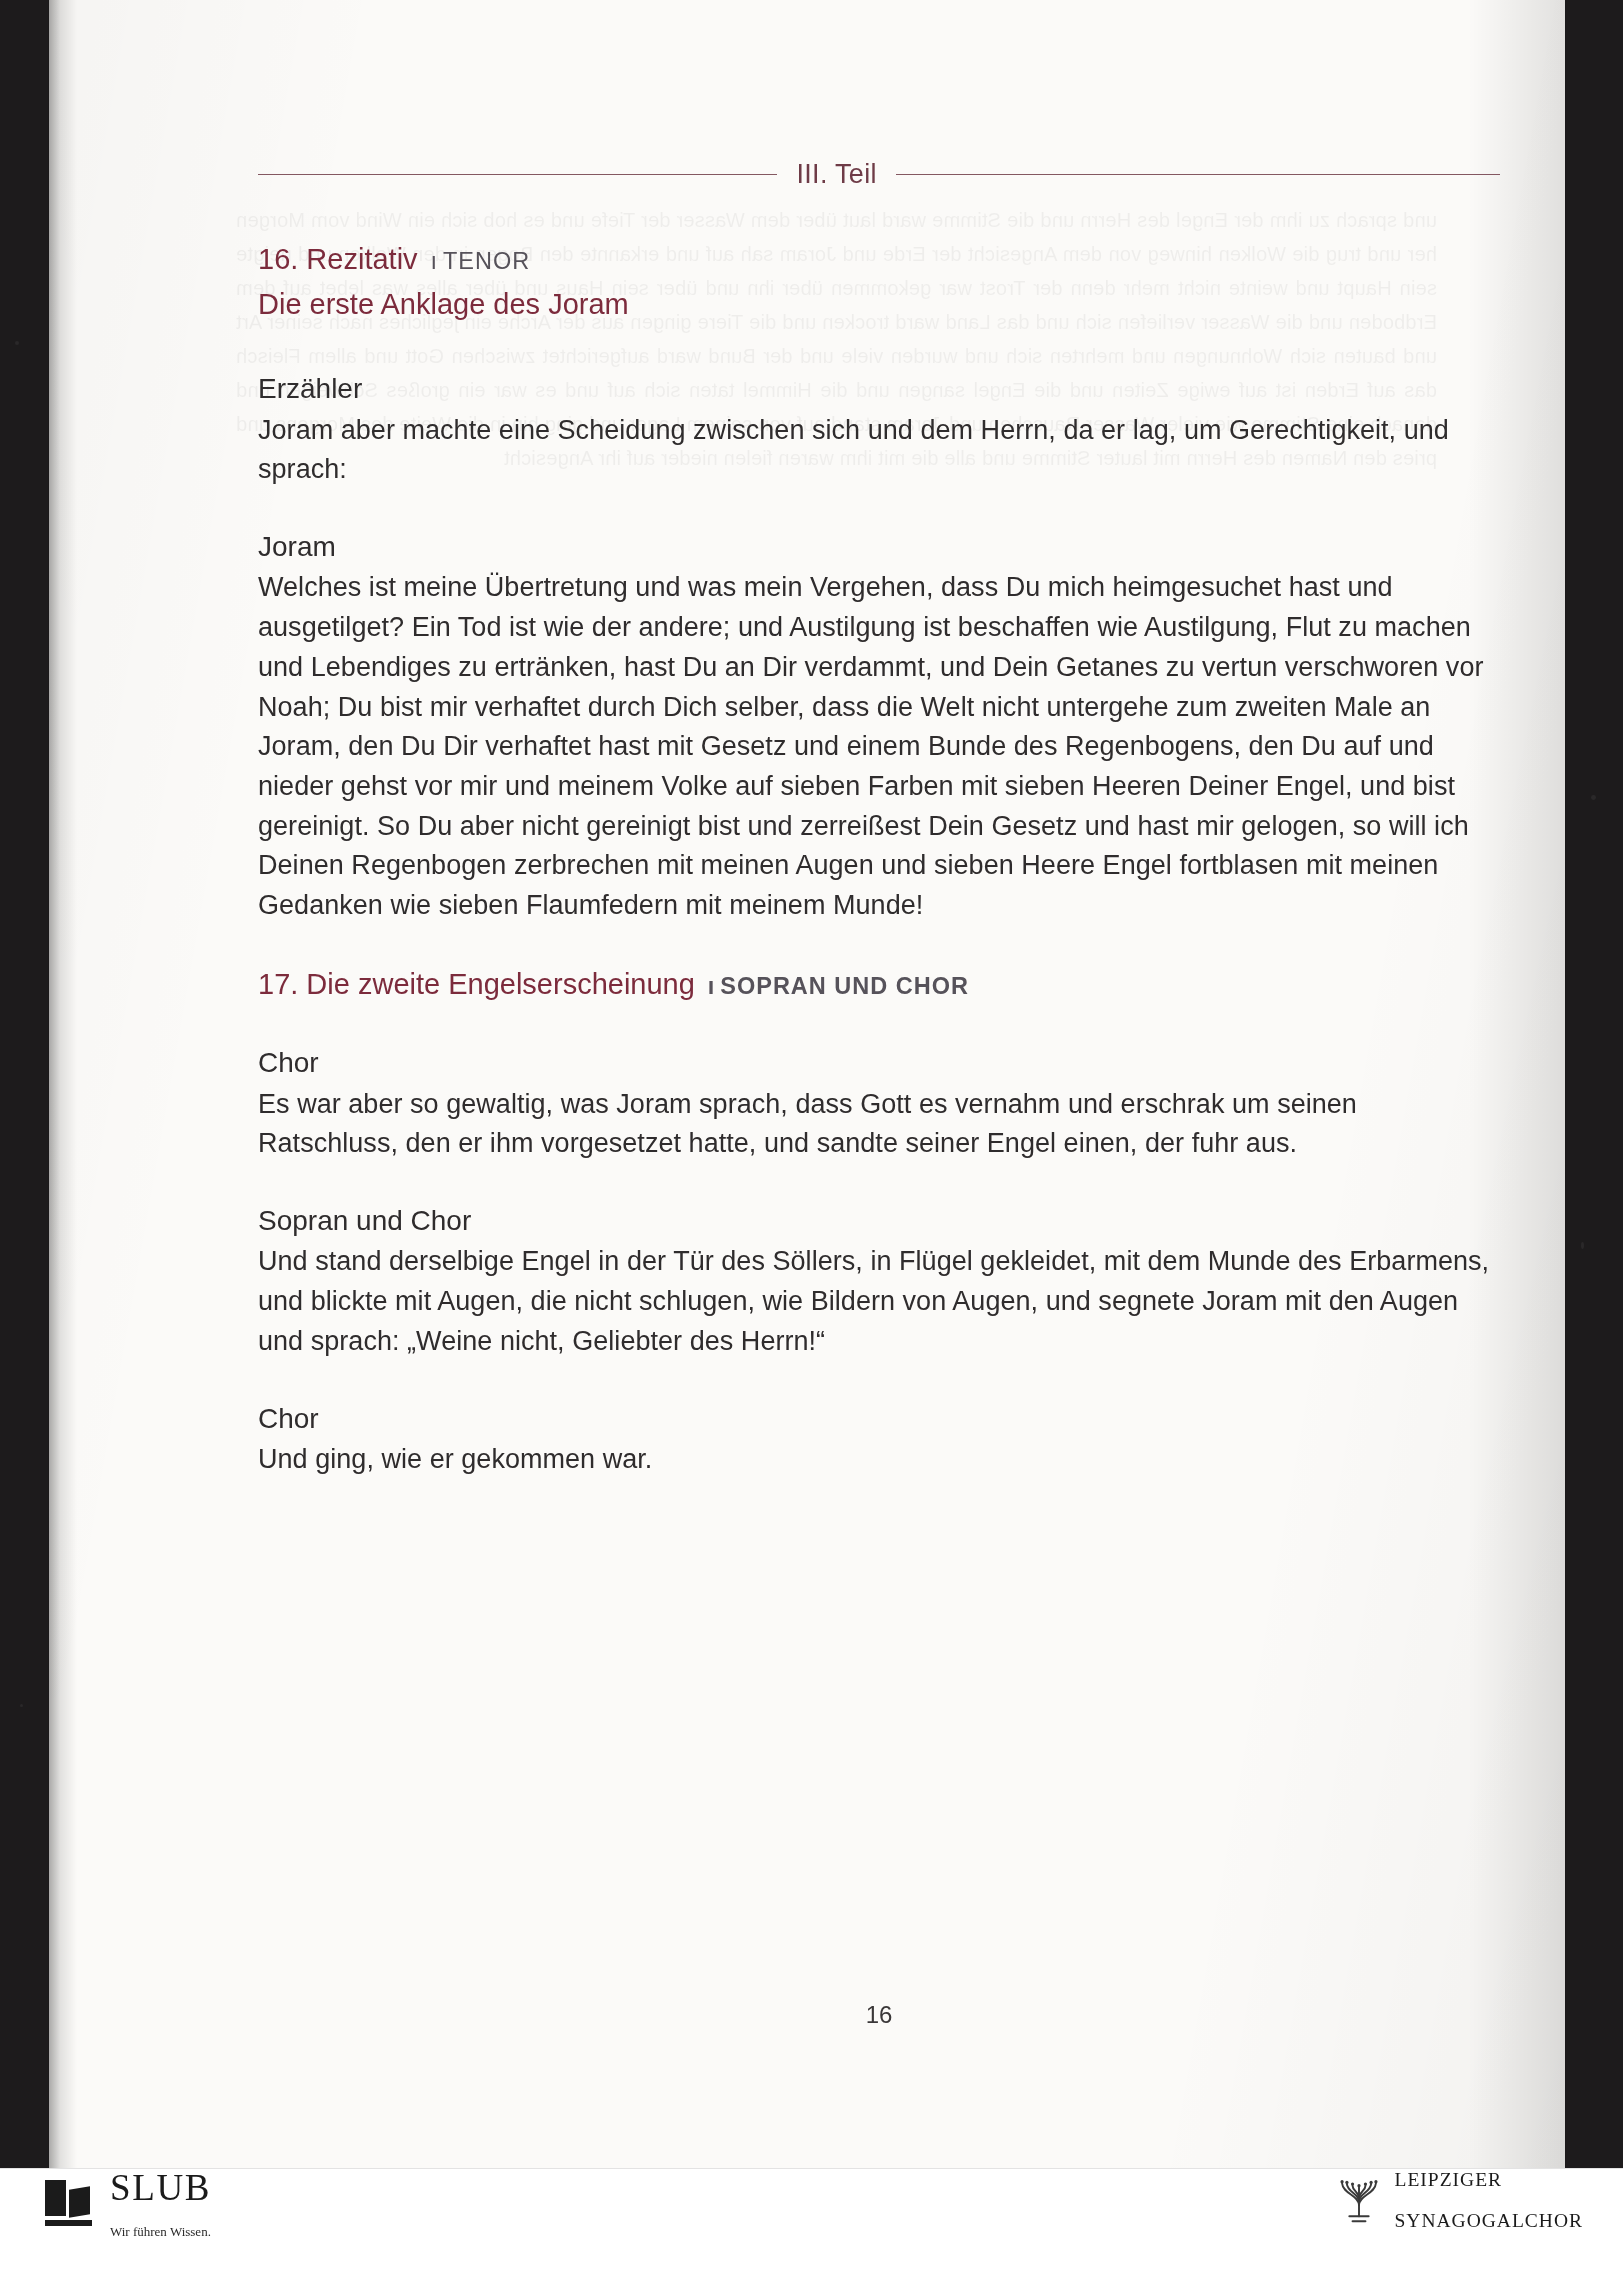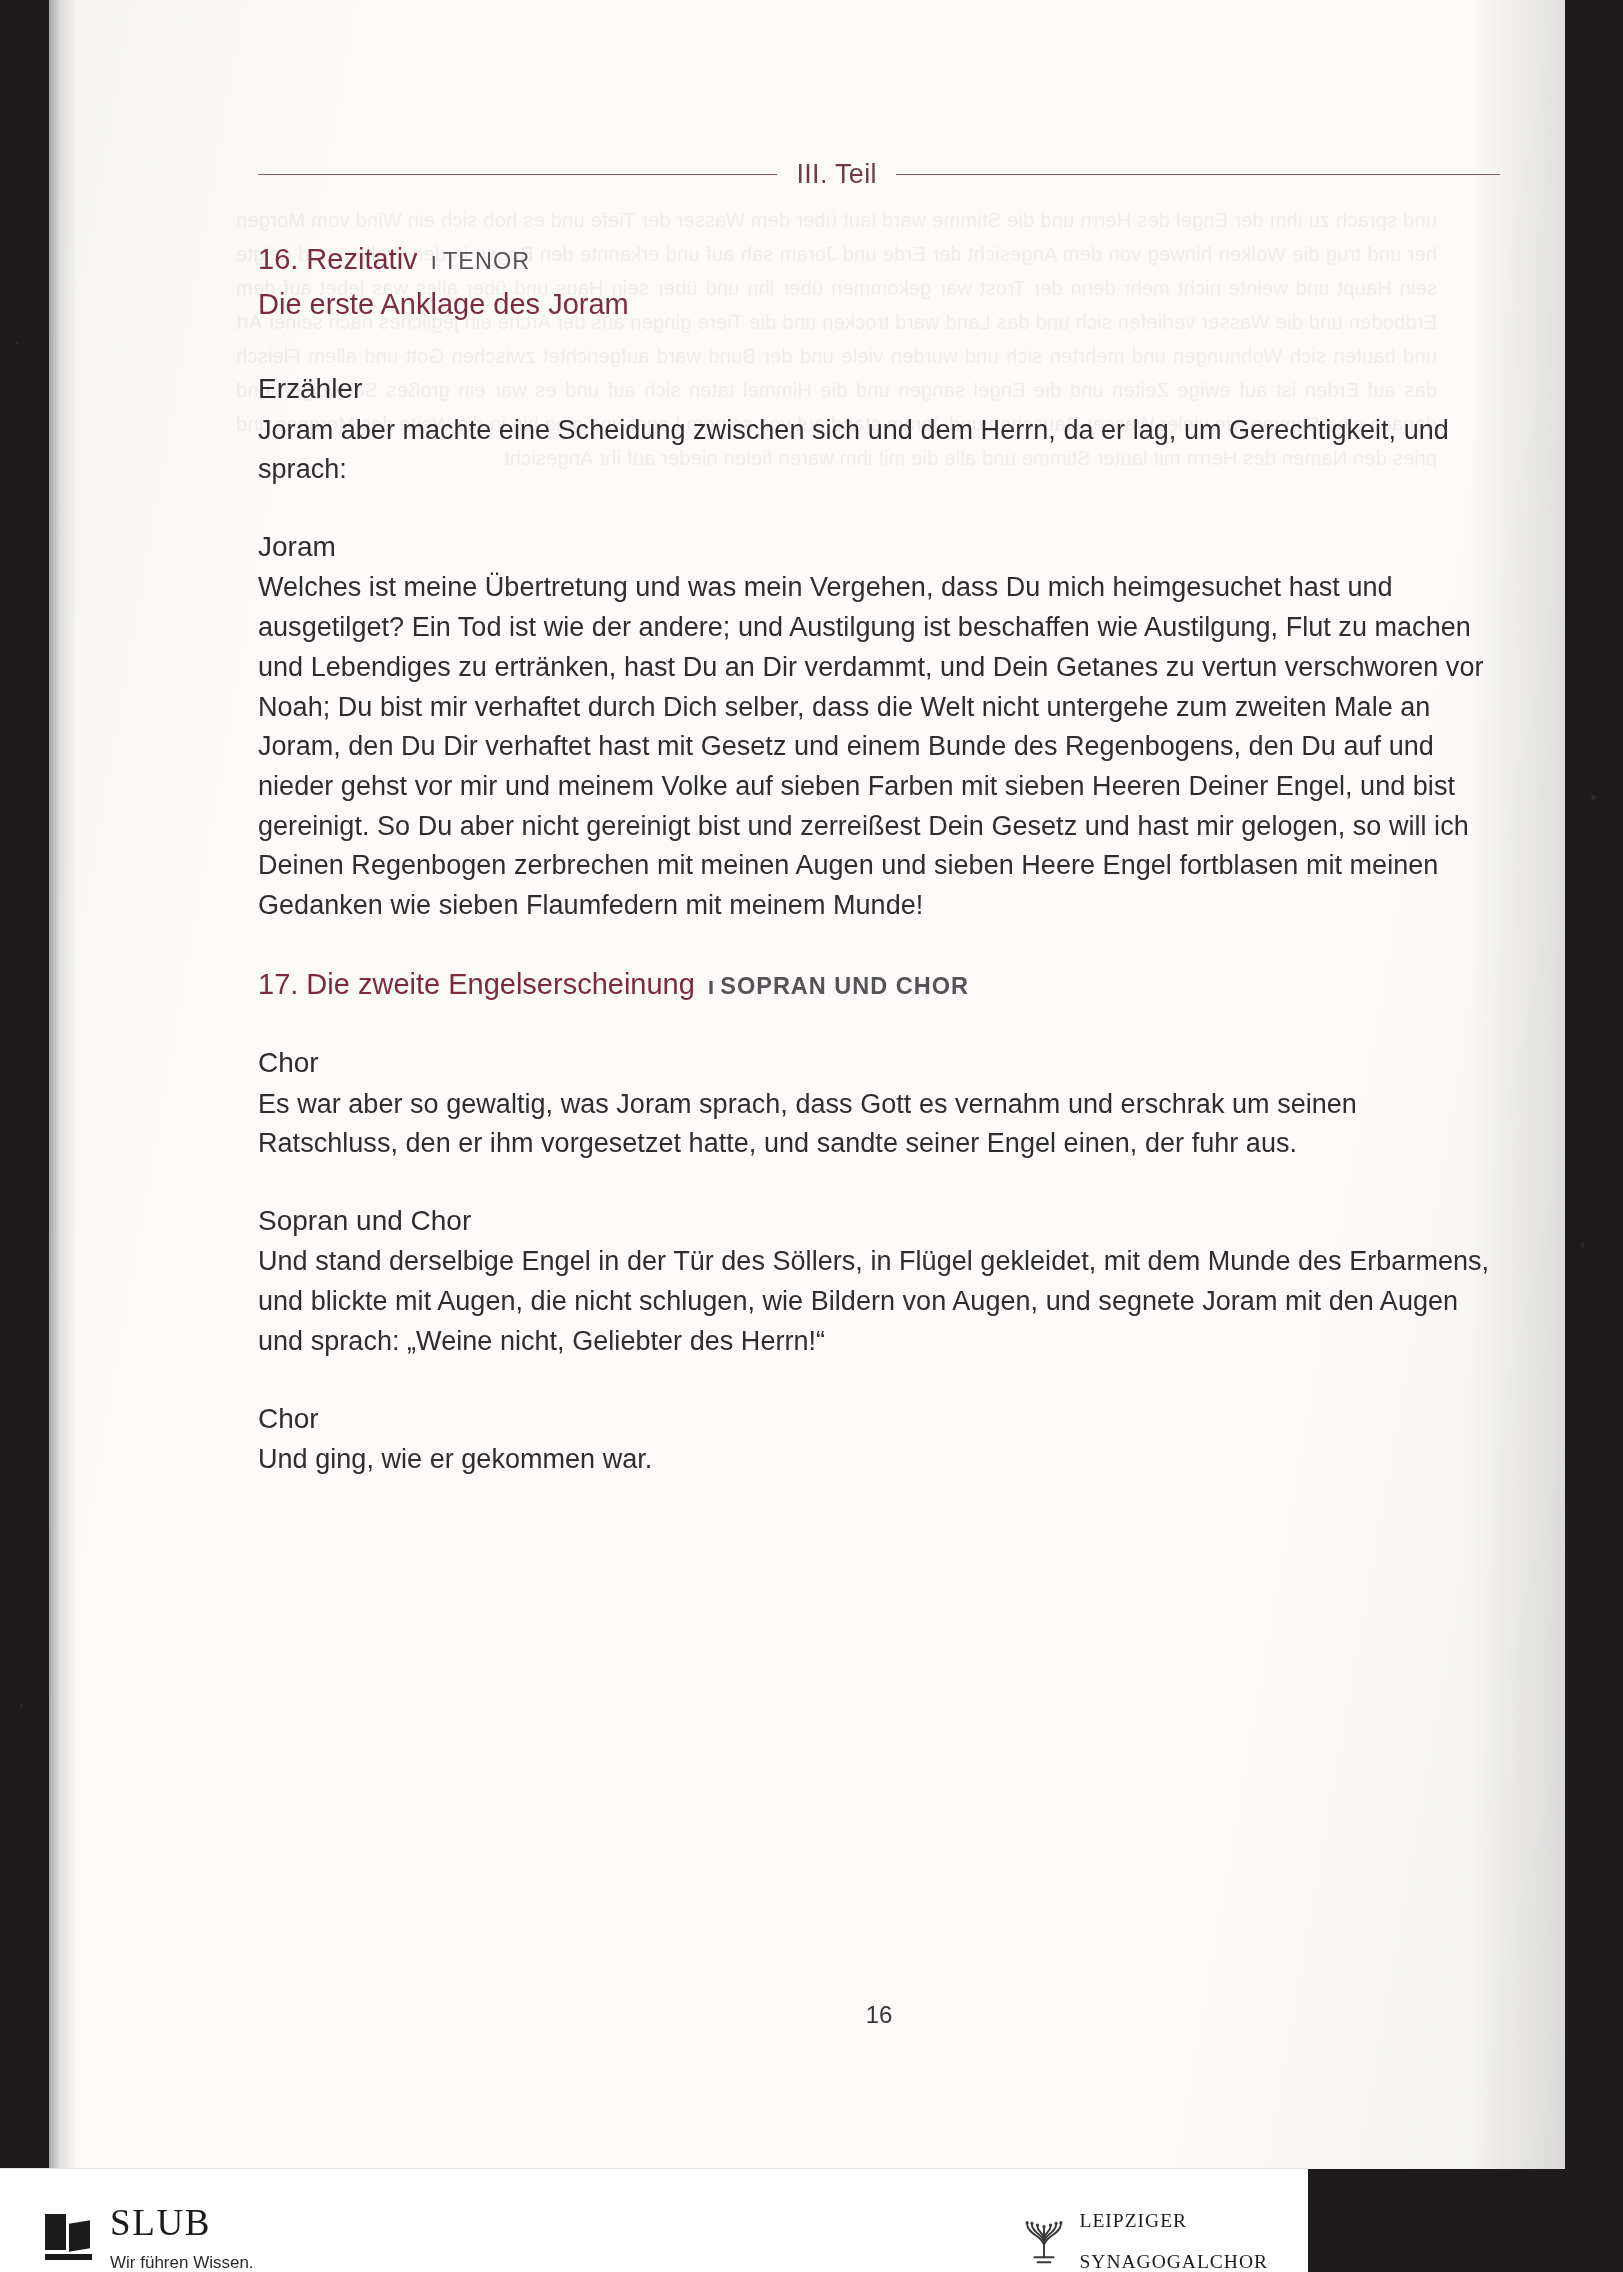--- a/index.html
+++ b/index.html
@@ -157,25 +157,25 @@
     text-align: center;
     font-size: 24px;
     color: #3a3738;
   }
 
   
   .footer {
     position: absolute;
     left: 0;
     bottom: 0;
-    width: 1308px;
+    width: 1623px;
     height: 104px;
     background: #ffffff;
     display: flex;
-    align-items: flex-end;
+    align-items: flex-start;
     border-top: 0.8px solid #e3e3e3;
     gap: 16px;
   }
   .footer-left {
     display: flex;
     align-items: center;
     gap: 18px;
     padding-left: 45px;
   }
   .slub-mark {
@@ -203,23 +203,24 @@
     background: #1b1b1b;
   }
   .slub-text .name {
     font-size: 37px;
     letter-spacing: 1.6px;
     color: #1b1b1b;
     font-family: "Liberation Serif", serif;
     line-height: 1;
   }
   .slub-text .tagline {
-    font-size: 17px;
+    font-size: 13px;
     color: #2b2b2b;
-    margin-top: 12px;
+    margin-top: 18px;
+    font-family: Liberation Serif, serif;
   }
   .footer-right {
     margin-left: auto;
     display: flex;
     align-items: center;
     gap: 13px;
     padding-right: 40px;
   }
   .menorah {
     width: 44px;

